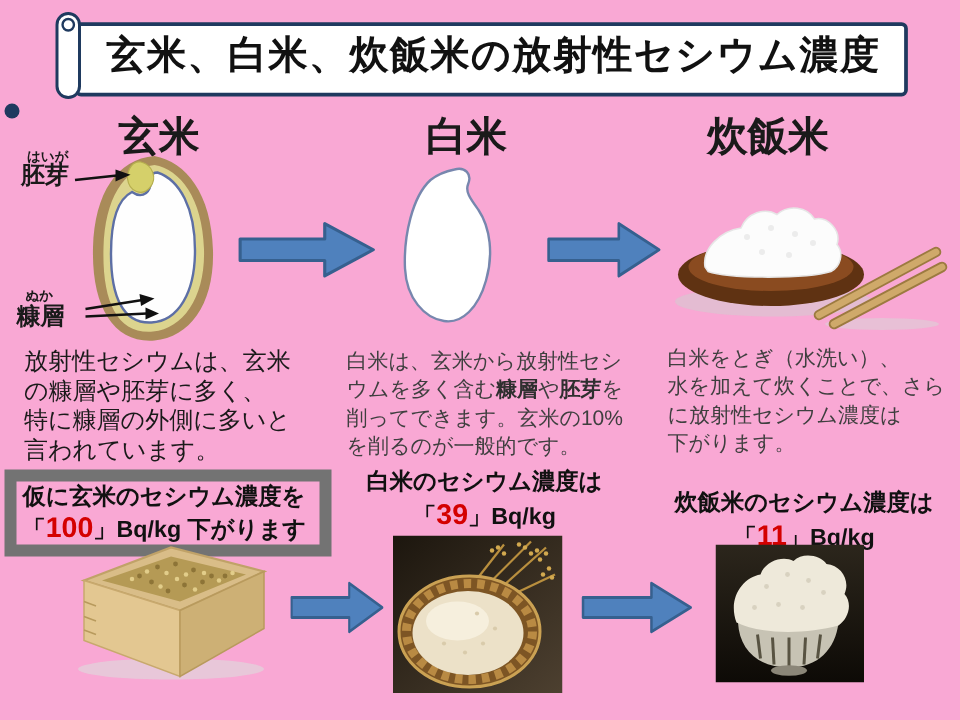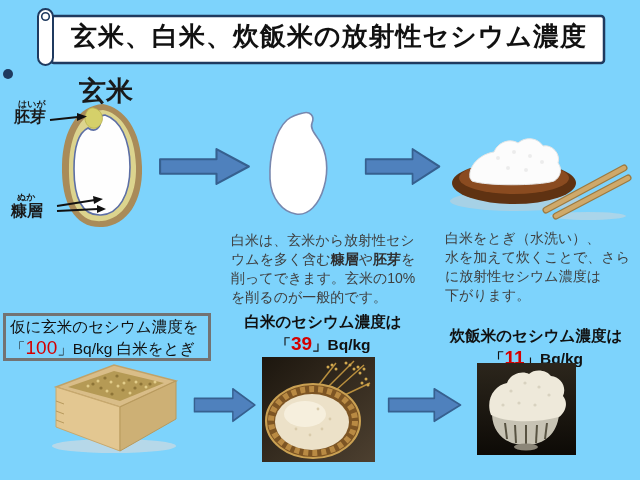--- a/index.html
+++ b/index.html
@@ -1,38 +1,38 @@
 <!DOCTYPE html>
 <html><head>
 <meta charset="utf-8">
 <style>
   html,body{margin:0;padding:0;background:#fff;}
-  .stage{position:relative;width:640px;height:480px;background:#7dd3fc;overflow:hidden;
+  .stage{position:relative;width:640px;height:480px;background:#f9a8d4;overflow:hidden;
          font-family:"Liberation Sans","DejaVu Sans",sans-serif;color:#1a1a1a;}
   .abs{position:absolute;}
 
   
   .banner{left:35px;top:6px;width:572px;height:62px;}
   .banner svg{position:absolute;left:0;top:0;}
   .banner .t{position:absolute;left:22px;top:13px;width:544px;text-align:center;
              font-size:26px;font-weight:700;letter-spacing:1px;color:#111;}
 
   .dot{left:3px;top:69px;width:10px;height:10px;border-radius:50%;background:#1f3a5f;}
 
   .hdr{font-size:27px;font-weight:600;text-align:center;color:#1a1a1a;}
 
   .kana{font-size:9px;font-weight:700;color:#1a1a1a;}
   .blabel{font-size:16px;font-weight:700;color:#1a1a1a;}
 
   .para{white-space:pre-line;font-size:14px;line-height:19px;color:#3f3f3f;margin-left:11px;}
   .para-left{white-space:pre-line;font-size:16px;line-height:19.5px;color:#1a1a1a;}
   .para b{font-weight:700;color:#2f2f2f;}
 
-  .redbox{left:3px;top:313px;width:198px;height:41px;border:3px solid #737373;
-          padding:1px 0 0 4px;white-space:pre-line;font-size:15.5px;font-weight:400;
+  .redbox{left:3px;top:313px;width:198px;height:41px;border:8px solid #737373;
+          padding:1px 0 0 4px;white-space:pre-line;font-size:15.5px;font-weight:700;
           line-height:20.5px;color:#111;}
   .stmt{white-space:pre-line;text-align:center;font-size:15.5px;font-weight:700;
         line-height:22px;color:#111;}
   .rednum{color:#d40000;font-size:19px;}
 
   .footer{left:175px;top:455px;width:462px;font-size:12px;color:#3a3a3a;}
 </style>
 </head>
 <body>
 
@@ -43,20 +43,22 @@
       <rect x="16" y="10" width="553" height="47" rx="3" fill="#ffffff" stroke="#1f3a5f" stroke-width="2.5"></rect>
       <rect x="3" y="3" width="15" height="56" rx="7.5" fill="#ffffff" stroke="#1f3a5f" stroke-width="2"></rect>
       <circle cx="10.5" cy="10.5" r="3.8" fill="#ffffff" stroke="#1f3a5f" stroke-width="1.6"></circle>
     </svg>
     <div class="t">玄米、白米、炊飯米の放射性セシウム濃度</div>
   </div>
 
   <div class="abs dot"></div>
 
   <div class="abs hdr" style="left:60px;top:73px;width:92px;">玄米</div>
+  <div class="abs hdr" style="left:265px;top:73px;width:92px;">白米</div>
+  <div class="abs hdr" style="left:448px;top:73px;width:128px;">炊飯米</div>
 
   <svg class="abs" style="left:8px;top:95px;" width="148" height="140" viewBox="0 0 148 140">
     <path d="M95,9 C116,13 133,34 134,72 C135,107 119,130 95,132 C68,134 53,110 54,70 C55,34 70,11 95,9 Z" fill="#a98b59"></path>
     <path d="M95,15 C112,18 127,37 128,71 C129,102 115,124 94,126 C70,128 60,106 61,70 C62,38 74,17 95,15 Z" fill="#dcd48e"></path>
     <path d="M97,20 C112,25 122,44 122,72 C122,100 111,119 93,120 C74,121 66,103 66,74 C66,52 70,38 80,33 C87,38 94,33 92,23 C93,21 95,20 97,20 Z" fill="#fefefe" stroke="#5d6fa5" stroke-width="1.6"></path>
     <path d="M86,13 C94,15 97,24 92,30 C87,36 78,33 77,24 C77,17 81,12 86,13 Z" fill="#d5d06a" stroke="#b5ae4e" stroke-width="0.8"></path>
     <g stroke="#111" stroke-width="1.8">
       <line x1="42" y1="25" x2="70" y2="22"></line>
       <line x1="49" y1="111" x2="87" y2="105"></line>
       <line x1="49" y1="116" x2="90" y2="114"></line>
@@ -99,33 +101,37 @@
         <circle cx="94" cy="34" r="2"></circle>
     </g>
     <g stroke-linecap="round">
       <line x1="98" y1="82" x2="176" y2="40" stroke="#9c7a40" stroke-width="7"></line>
       <line x1="98" y1="82" x2="176" y2="40" stroke="#cfa96a" stroke-width="4.5"></line>
       <line x1="108" y1="88" x2="180" y2="50" stroke="#9c7a40" stroke-width="7"></line>
       <line x1="108" y1="88" x2="180" y2="50" stroke="#cfa96a" stroke-width="4.5"></line>
     </g>
   </svg>
 
+  <div class="abs para-left" style="left:16px;top:232px;width:205px;">放射性セシウムは、玄米
+の糠層や胚芽に多く、
+特に糠層の外側に多いと
+言われています。</div>
 
   <div class="abs para" style="left:220px;top:231px;width:208px;"><span>白米は、玄米から放射性セシ
 ウムを多く含む</span><b>糠層</b><span>や</span><b>胚芽</b><span>を
 削ってできます。玄米の10%
 を削るのが一般的です。</span></div>
 
   <div class="abs para" style="left:434px;top:229px;width:205px;">白米をとぎ（水洗い）、
 水を加えて炊くことで、さら
 に放射性セシウム濃度は
 下がります。</div>
 
   <div class="abs redbox"><span>仮に玄米のセシウム濃度を
-「</span><span class="rednum">100</span><span>」Bq/kg 白米をとぎ</span></div>
+「</span><span class="rednum">100</span><span>」Bq/kg 下がります</span></div>
 
   <div class="abs stmt" style="left:225px;top:311px;width:196px;"><span>白米のセシウム濃度は
 「</span><span class="rednum">39</span><span>」Bq/kg</span></div>
 
   <div class="abs stmt" style="left:437px;top:311px;width:198px;margin-top:14px;"><span>炊飯米のセシウム濃度は
 「</span><span class="rednum">11</span><span>」Bq/kg</span></div>
 
   <svg class="abs" style="left:38px;top:357px;" width="150" height="97" viewBox="0 0 150 97">
     <ellipse cx="76" cy="89" rx="62" ry="7" fill="#dcdcdc" opacity="0.6"></ellipse>
     <polygon points="18,30 76,8 138,24 82,50" fill="#d9bd88" stroke="#c0a268" stroke-width="1.5"></polygon>

